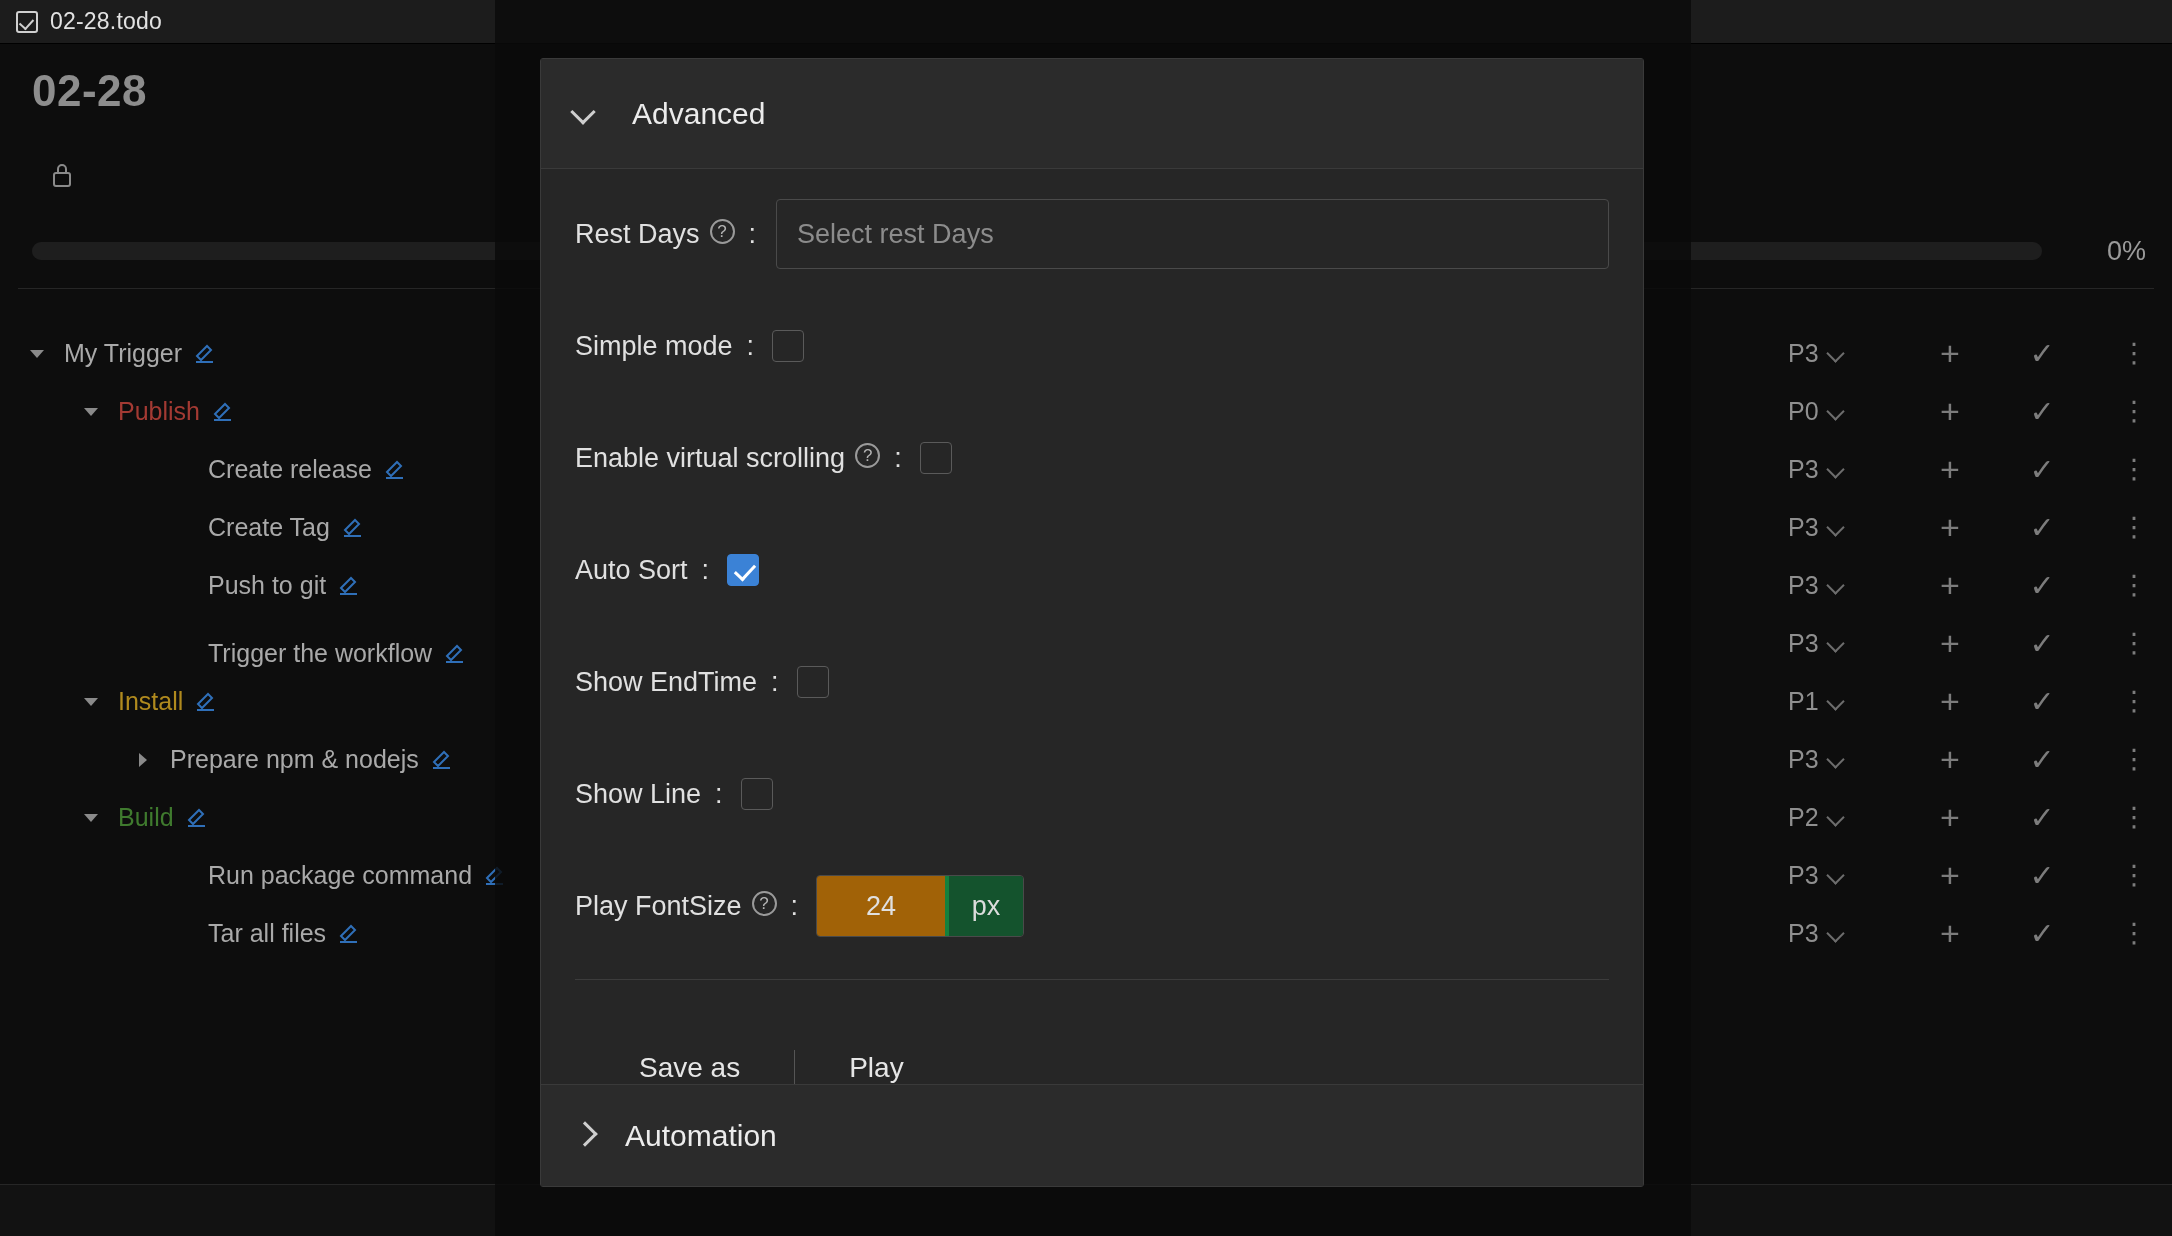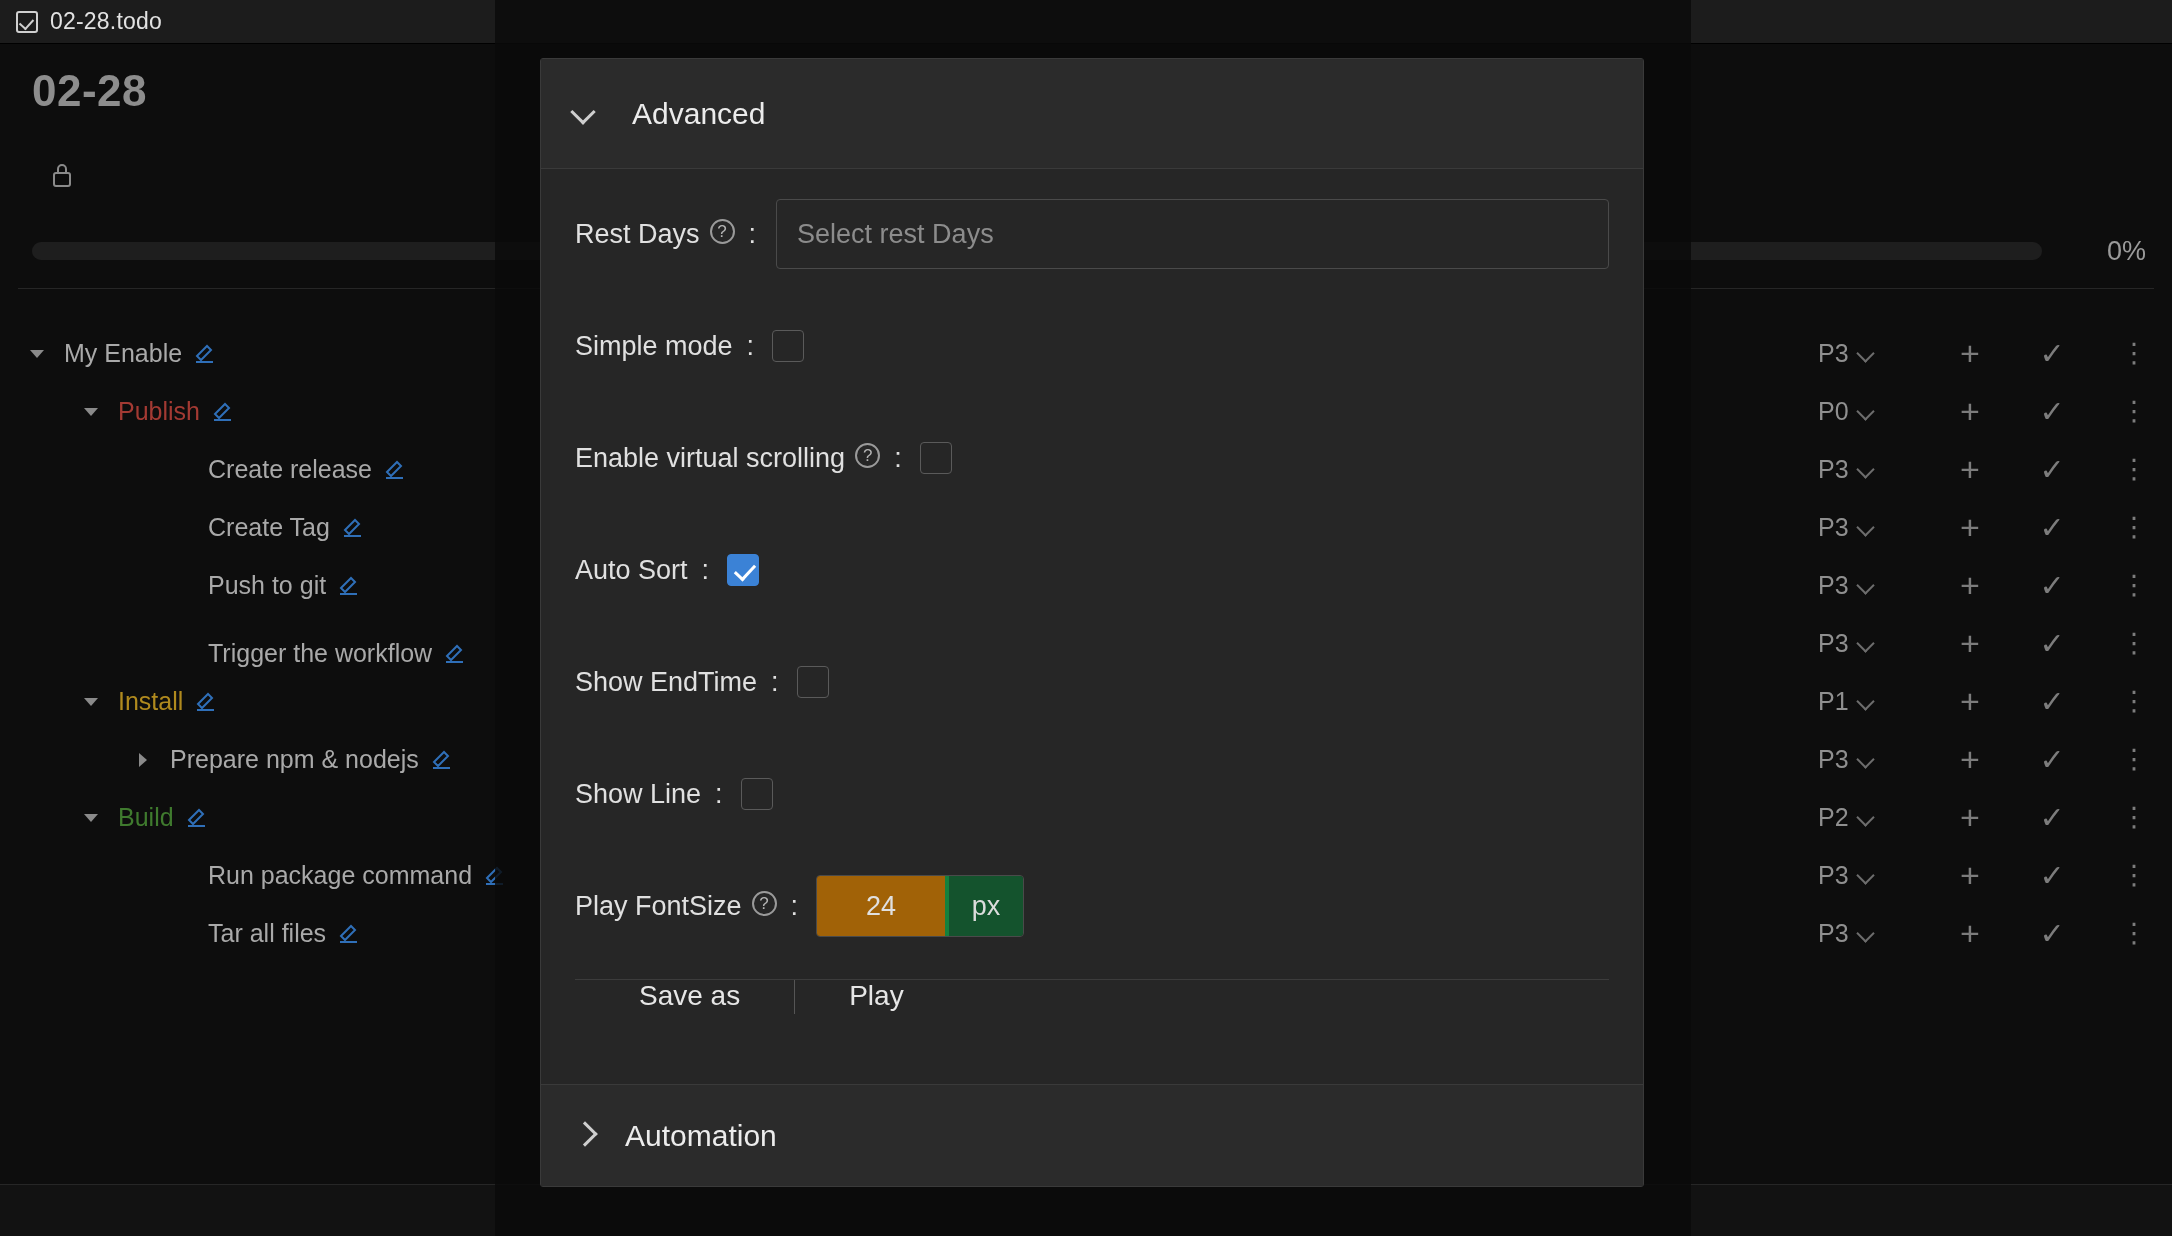--- a/index.html
+++ b/index.html
@@ -160,21 +160,21 @@
     margin-left: 10px;
     flex: none;
   }
 
   .row-right {
     position: absolute;
     right: 0; top: 0;
     height: 58px;
     display: flex;
     align-items: center;
-    gap: 6px;
+    gap: 16px;
   }
   .prio {
     font-size: 25px;
     color: #8f8f8f;
     display: flex;
     align-items: center;
     gap: 8px;
     width: 108px;
     justify-content: flex-start;
   }
@@ -359,21 +359,21 @@
   }
 
   .panel-divider {
     height: 1px;
     background: #3c3c3c;
     margin: 12px 0 0 0;
   }
 
   .panel-actions {
     display: flex;
-    align-items: flex-start;
+    align-items: flex-end;
     height: 104px;
     padding-left: 26px;
     gap: 16px;
   }
   .action-link {
     font-size: 28px;
     color: #e6e6e6;
     padding: 0 38px;
     cursor: pointer;
     background: none;
@@ -437,21 +437,21 @@
     </div>
     <div class="progress-pct">0%</div>
 
     <div class="divider-h"></div>
 
     <div class="tree" id="tree">
         <div class="tree-row">
           <div style="display: flex; align-items: center; padding-left: 28px;">
             <span class="caret down"></span>
             <span style="width: 18px;"></span>
-            <span class="node-label ">My Enable</span>
+            <span class="node-label ">My Trigger</span>
             <span class="pencil"><svg width="26" height="24" viewBox="0 0 26 24">
                 <path d="M5 15 L15 5 L19 9 L9 19 Z" fill="none" stroke="#2f6fb8" stroke-width="2"></path>
                 <line x1="4" y1="21" x2="21" y2="21" stroke="#2f6fb8" stroke-width="2"></line>
               </svg></span>
           </div>
           <div class="row-right">
             <span class="prio">
               <span>P3</span>
               <span class="chev-small"></span>
             </span>

